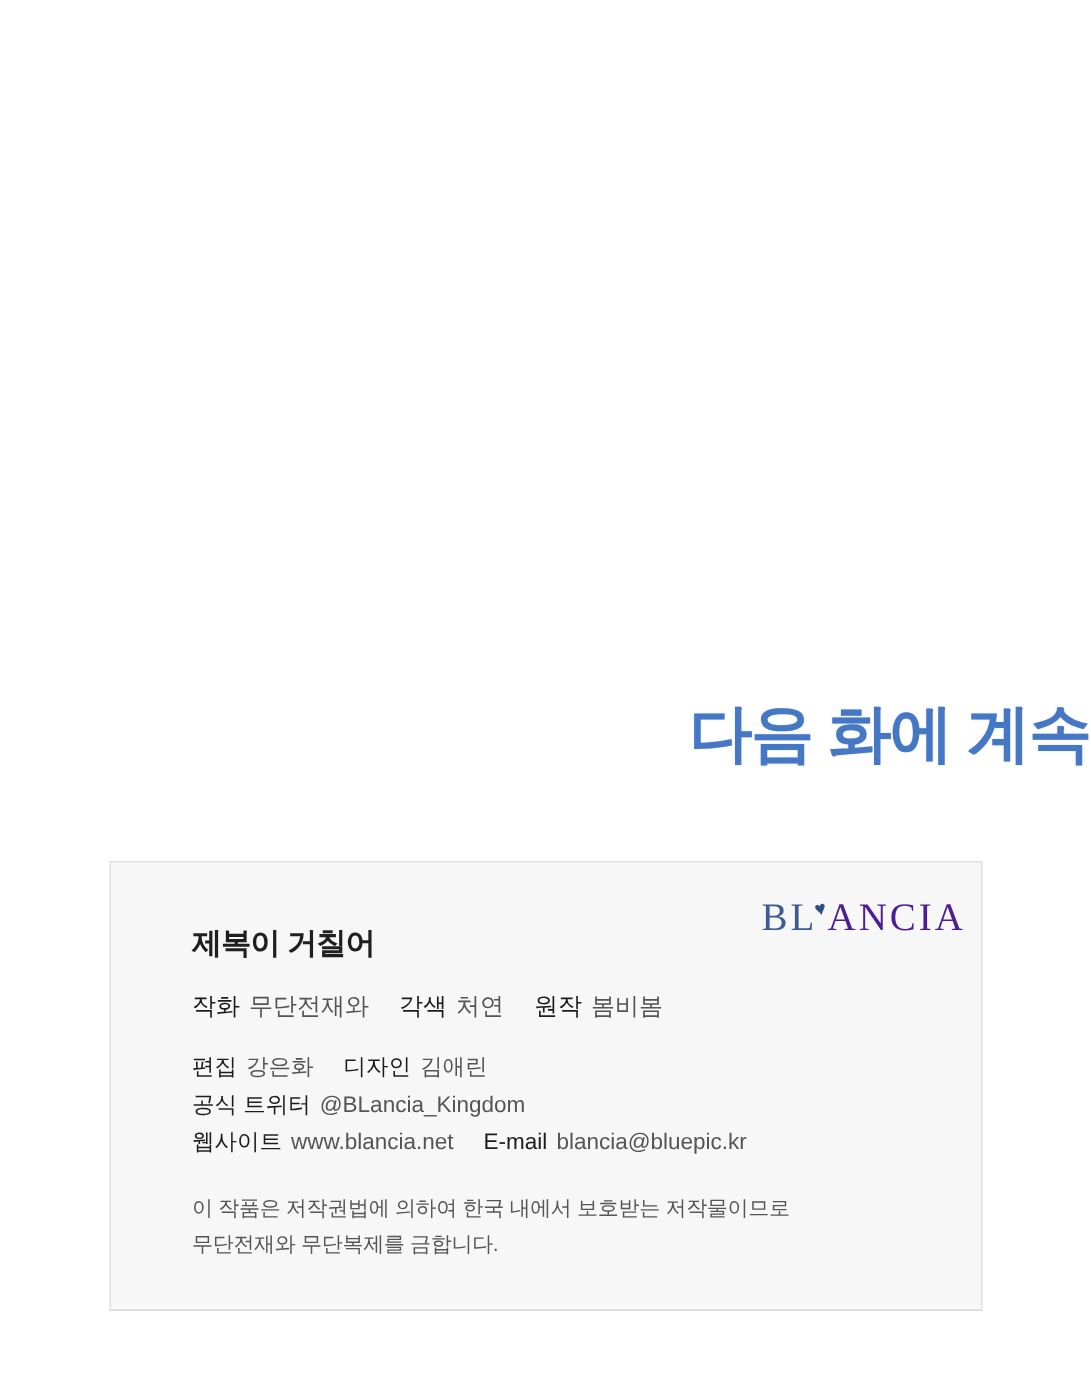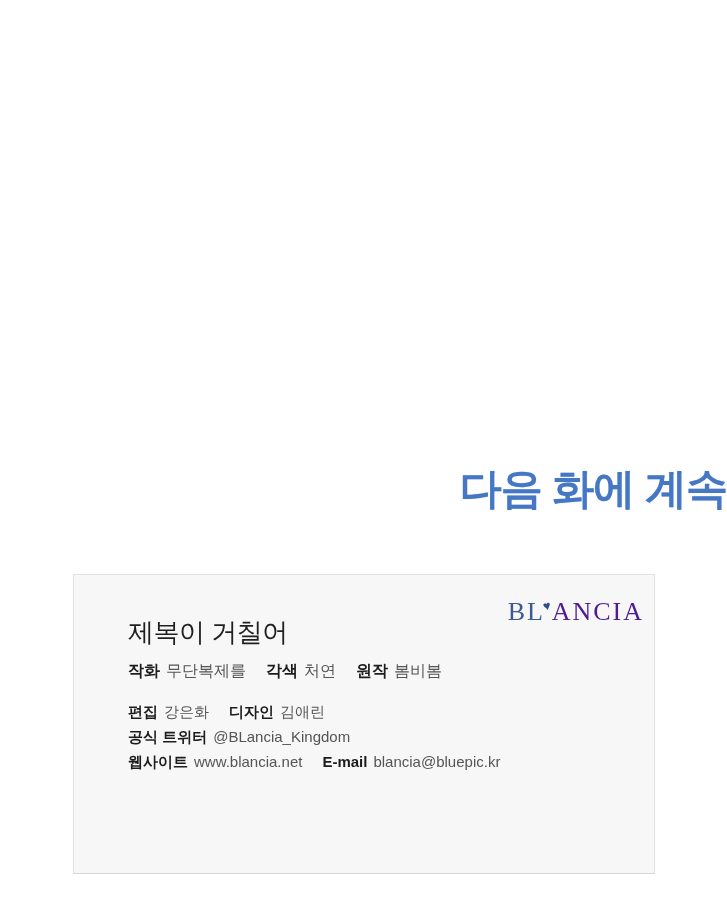--- a/index.html
+++ b/index.html
@@ -61,22 +61,22 @@
     vertical-align: top;
     margin: 0 -1px 0 -2px;
     transform: rotate(-12deg);
   }
   .logo-ancia { color: #4c1d95; }
 
   .series-title {
     position: absolute;
     left: 54px;
     top: 40px;
-    font-size: 26px;
-    font-weight: 400;
+    font-size: 20px;
+    font-weight: 700;
     color: #1f1f1f;
     letter-spacing: -0.5px;
   }
 
   .credit-line {
     position: absolute;
     left: 54px;
     top: 86px;
     font-size: 16px;
     color: #555555;
@@ -87,21 +87,21 @@
     position: absolute;
     left: 54px;
     top: 124px;
     font-size: 15px;
     color: #555555;
     line-height: 25px;
     white-space: nowrap;
   }
 
   .lbl {
-    font-weight: 700;
+    font-weight: 400;
     color: #1c1c1c;
     margin-right: 6px;
   }
   .grp + .grp { margin-left: 20px; }
 
   .copyright {
     position: absolute;
     left: 54px;
     top: 218px;
     font-size: 14px;
@@ -119,31 +119,35 @@
 
   <div class="credits-card">
 
     <div class="logo">
       <span class="logo-bl">BL</span><span class="logo-heart">♥</span><span class="logo-ancia">ANCIA</span>
     </div>
 
     <div class="series-title">제복이 거칠어</div>
 
     <div class="credit-line">
-      <span class="grp"><span class="lbl">작화</span><span class="val">무단복제를</span></span><span class="grp"><span class="lbl">각색</span><span class="val">처연</span></span><span class="grp"><span class="lbl">원작</span><span class="val">봄비봄</span></span>
+      <span class="grp"><span class="lbl">작화</span><span class="val">무단전재와</span></span><span class="grp"><span class="lbl">각색</span><span class="val">처연</span></span><span class="grp"><span class="lbl">원작</span><span class="val">봄비봄</span></span>
     </div>
 
     <div class="staff-block">
       <div>
         <span class="grp"><span class="lbl">편집</span><span class="val">강은화</span></span><span class="grp"><span class="lbl">디자인</span><span class="val">김애린</span></span>
       </div>
       <div>
         <span class="grp"><span class="lbl">공식 트위터</span><span class="val">@BLancia_Kingdom</span></span>
       </div>
       <div>
         <span class="grp"><span class="lbl">웹사이트</span><span class="val">www.blancia.net</span></span><span class="grp"><span class="lbl">E-mail</span><span class="val">blancia@bluepic.kr</span></span>
       </div>
     </div>
 
+    <div class="copyright">
+      <div>이 작품은 저작권법에 의하여 한국 내에서 보호받는 저작물이므로</div>
+      <div>무단전재와 무단복제를 금합니다.</div>
+    </div>
 
   </div>
 
 </div>
 
 </body></html>

